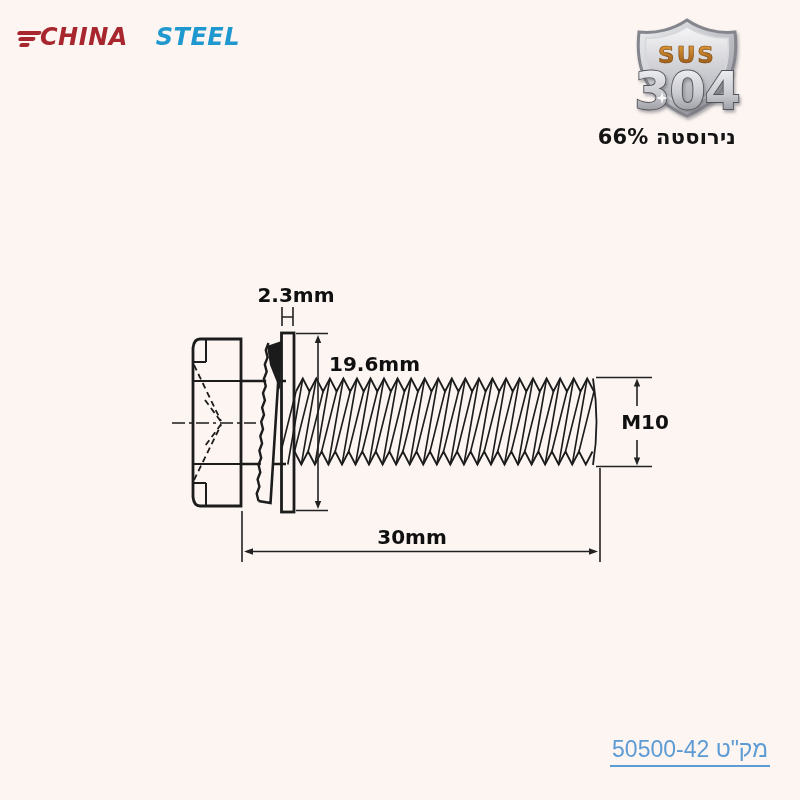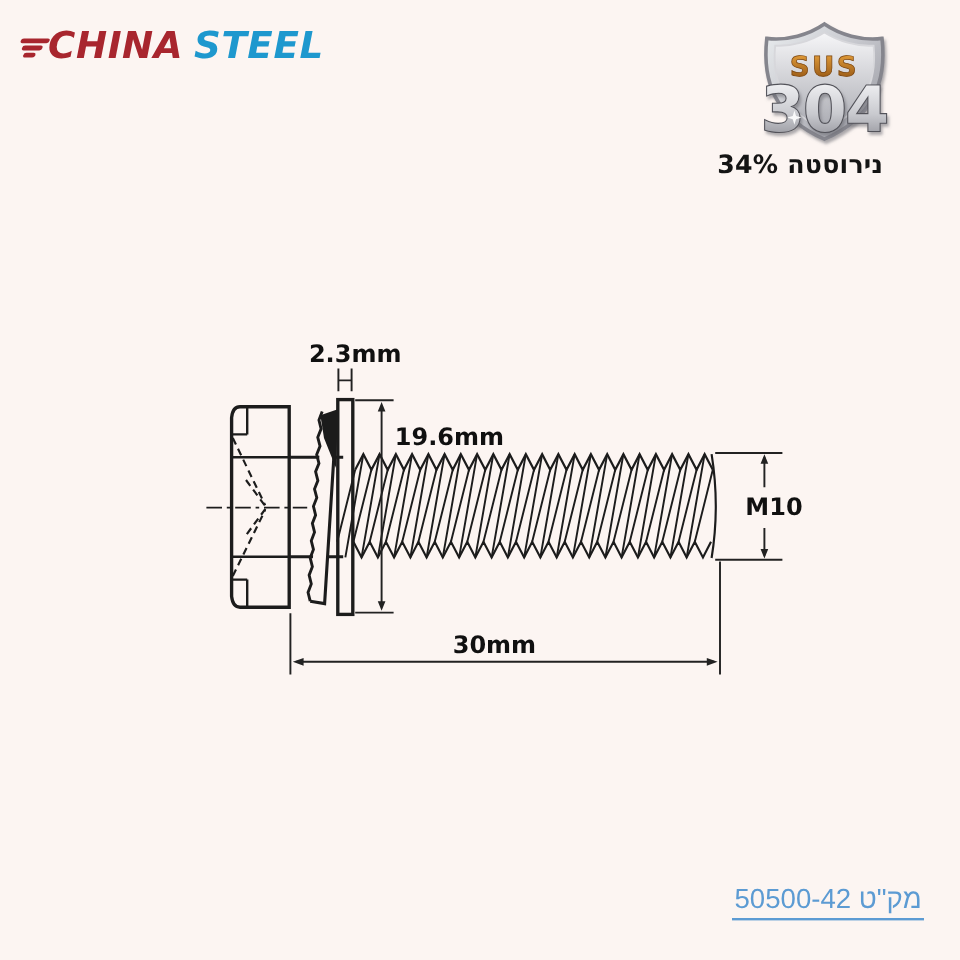--- a/index.html
+++ b/index.html
@@ -4,30 +4,30 @@
 <style>
   html,body{margin:0;padding:0;}
   body{
     width:800px;height:800px;position:relative;overflow:hidden;
     background:#fcf5f2;
     font-family:"DejaVu Sans","Liberation Sans",sans-serif;
   }
   
   .logo{
     position:absolute;left:16px;top:20px;display:flex;align-items:center;
-    font-style:italic;font-weight:800;font-size:31px;letter-spacing:.5px;
+    font-style:italic;font-weight:800;font-size:24px;letter-spacing:.5px;
     white-space:nowrap;user-select:none;
   }
   .speedlines{position:relative;width:26px;height:34px;margin-right:-2px;transform:skewX(-18deg);}
   .speedlines i{position:absolute;left:0;height:3.5px;background:#a8262e;border-radius:2px;display:block;}
   .speedlines i:nth-child(1){top:11px;width:24px;}
   .speedlines i:nth-child(2){top:17px;width:17px;left:3px;}
   .speedlines i:nth-child(3){top:23px;width:10px;left:6px;}
   .logo .p1{color:#a8262e;margin-right:9px;}
-  .logo .p2{color:#1e98ce;}
+  .logo .p2{color:#1e98ce;margin-left:19px;}
   
   .badge{position:absolute;left:618px;top:8px;width:150px;height:150px;}
   .caption{
     position:absolute;top:125px;right:64px;direction:rtl;
     font-weight:700;font-size:21px;color:#141414;letter-spacing:.2px;
   }
   
   .sku{
     position:absolute;top:736px;right:30px;direction:rtl;
     font-family:"Liberation Sans","DejaVu Sans",sans-serif;
@@ -81,21 +81,21 @@
   </defs>
   <g filter="url(#ds)">
     <path d="M69,12 C82,21 100,26 117,24 C121,60 110,90 69,108 C28,90 17,60 21,24 C38,26 56,21 69,12 Z" fill="url(#shieldGrad)" stroke="#85858d" stroke-width="3"></path>
     <path d="M69,19 C80,26 96,31 110,30 C113,60 103,85 69,100 C35,85 25,60 28,30 C42,31 58,26 69,19 Z" fill="url(#innerGrad)" stroke="#d7d7db" stroke-width="1.5"></path>
   </g>
   <text x="69" y="55" text-anchor="middle" font-size="23" font-weight="800" letter-spacing="2" fill="url(#goldGrad)" stroke="#7a430c" stroke-width="0.6">SUS</text>
   <text x="69" y="101" text-anchor="middle" font-size="52" font-weight="800" letter-spacing="-1" fill="url(#silverGrad)" stroke="#53535a" stroke-width="1.8" paint-order="stroke" filter="url(#ds)">304</text>
   <path d="M44,84 l1.4,4.6 4.6,1.4 -4.6,1.4 -1.4,4.6 -1.4,-4.6 -4.6,-1.4 4.6,-1.4 Z" fill="#ffffff" opacity="0.9"></path>
 </svg>
 
-<div class="caption">נירוסטה 34%</div>
+<div class="caption">נירוסטה 66%</div>
 
 <svg class="draw" width="800" height="800" viewBox="0 0 800 800">
 
   <g>
     <path id="thread-top" class="ln" stroke-width="1.8" d="M296,391.5L302.8,378.5L309.5,391.5L316.3,378.5L323.1,391.5L329.9,378.5L336.6,391.5L343.4,378.5L350.2,391.5L357.0,378.5L363.7,391.5L370.5,378.5L377.3,391.5L384.0,378.5L390.8,391.5L397.6,378.5L404.4,391.5L411.1,378.5L417.9,391.5L424.7,378.5L431.5,391.5L438.2,378.5L445.0,391.5L451.8,378.5L458.5,391.5L465.3,378.5L472.1,391.5L478.9,378.5L485.6,391.5L492.4,378.5L499.2,391.5L506.0,378.5L512.7,391.5L519.5,378.5L526.3,391.5L533.0,378.5L539.8,391.5L546.6,378.5L553.4,391.5L560.1,378.5L566.9,391.5L573.7,378.5L580.5,391.5L587.2,378.5L594.0,391.5"></path>
     <path id="thread-bottom" class="ln" stroke-width="1.8" d="M294.5,451.5L301.3,464.5L308.1,451.5L314.9,464.5L321.6,451.5L328.4,464.5L335.2,451.5L342.0,464.5L348.7,451.5L355.5,464.5L362.3,451.5L369.0,464.5L375.8,451.5L382.6,464.5L389.4,451.5L396.1,464.5L402.9,451.5L409.7,464.5L416.5,451.5L423.2,464.5L430.0,451.5L436.8,464.5L443.5,451.5L450.3,464.5L457.1,451.5L463.9,464.5L470.6,451.5L477.4,464.5L484.2,451.5L491.0,464.5L497.7,451.5L504.5,464.5L511.3,451.5L518.0,464.5L524.8,451.5L531.6,464.5L538.4,451.5L545.1,464.5L551.9,451.5L558.7,464.5L565.5,451.5L572.2,464.5L579.0,451.5L585.8,464.5L592.5,451.5"></path>
     <path id="thread-hatch" class="ln" stroke-width="1.6" d="M296.0,391.5L281.0,451.5M302.8,378.5L287.8,464.5M309.5,391.5L294.5,451.5M316.3,378.5L301.3,464.5M323.1,391.5L308.1,451.5M329.9,378.5L314.9,464.5M336.6,391.5L321.6,451.5M343.4,378.5L328.4,464.5M350.2,391.5L335.2,451.5M357.0,378.5L342.0,464.5M363.7,391.5L348.7,451.5M370.5,378.5L355.5,464.5M377.3,391.5L362.3,451.5M384.0,378.5L369.0,464.5M390.8,391.5L375.8,451.5M397.6,378.5L382.6,464.5M404.4,391.5L389.4,451.5M411.1,378.5L396.1,464.5M417.9,391.5L402.9,451.5M424.7,378.5L409.7,464.5M431.5,391.5L416.5,451.5M438.2,378.5L423.2,464.5M445.0,391.5L430.0,451.5M451.8,378.5L436.8,464.5M458.5,391.5L443.5,451.5M465.3,378.5L450.3,464.5M472.1,391.5L457.1,451.5M478.9,378.5L463.9,464.5M485.6,391.5L470.6,451.5M492.4,378.5L477.4,464.5M499.2,391.5L484.2,451.5M506.0,378.5L491.0,464.5M512.7,391.5L497.7,451.5M519.5,378.5L504.5,464.5M526.3,391.5L511.3,451.5M533.0,378.5L518.0,464.5M539.8,391.5L524.8,451.5M546.6,378.5L531.6,464.5M553.4,391.5L538.4,451.5M560.1,378.5L545.1,464.5M566.9,391.5L551.9,451.5M573.7,378.5L558.7,464.5M580.5,391.5L565.5,451.5M587.2,378.5L572.2,464.5M594.0,391.5L579.0,451.5"></path>
     <path d="M593,378.5 Q600,422 593,465" class="ln" stroke-width="1.8"></path>
   </g>
 

